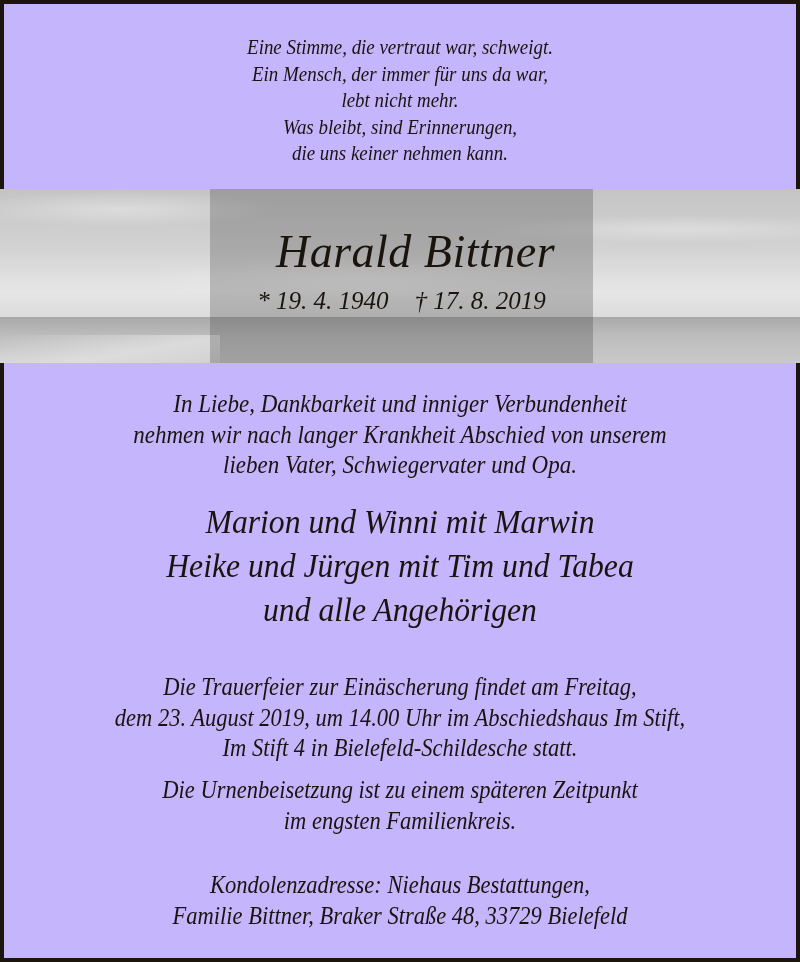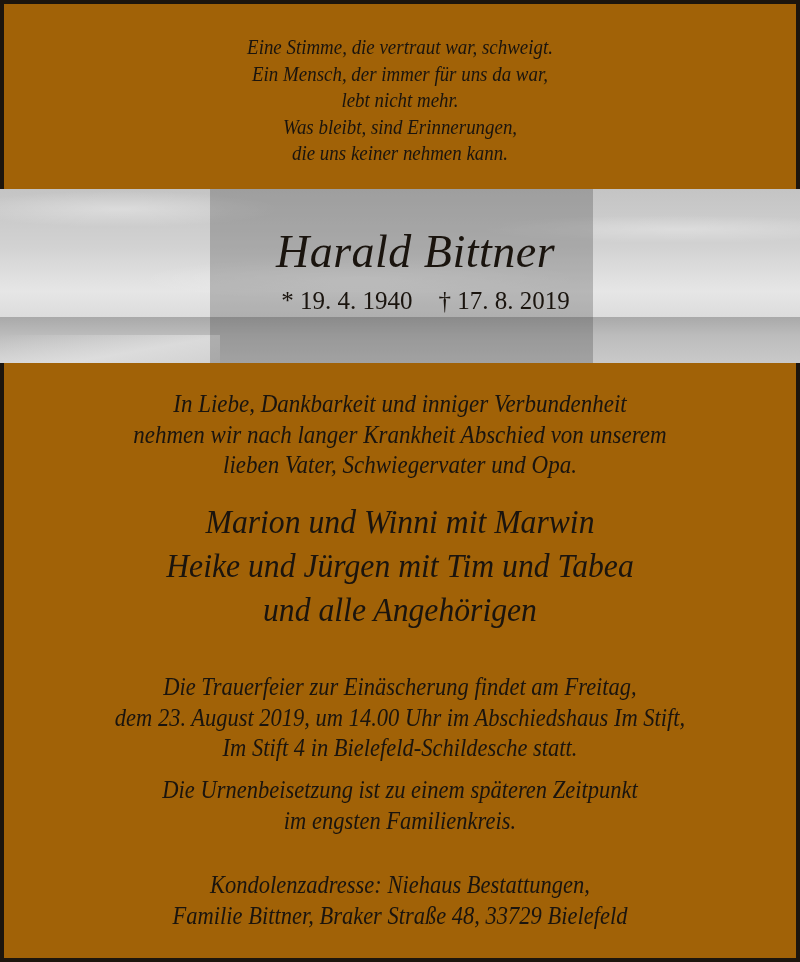--- a/index.html
+++ b/index.html
@@ -4,21 +4,21 @@
   <style>
     html, body { margin: 0; padding: 0; }
     body {
       width: 800px; height: 962px; overflow: hidden;
       background: #1c150d;
       font-family: "Liberation Serif", "DejaVu Serif", serif;
     }
     .page {
       position: absolute; left: 4px; top: 4px;
       width: 792px; height: 954px;
-      background: #a16207;
+      background: #c4b5fd;
       color: #1a140e;
     }
     .txt {
       position: absolute; left: 0; width: 100%;
       text-align: center; font-style: italic;
       white-space: nowrap;
     }
     .poem { top: 30px; font-size: 21.5px; line-height: 26.5px; transform: scaleX(0.88); }
     .condolence { top: 385px; font-size: 25px; line-height: 30.5px; transform: scaleX(0.92); }
     .family { top: 496px; font-size: 33px; line-height: 44px; transform: scaleX(0.96); }
@@ -51,22 +51,22 @@
       position: absolute; left: 210px; top: 0; width: 383px; height: 174px;
       background: rgba(60,60,60,0.28);
     }
     .name {
       position: absolute; left: 210px; top: 36px; width: 411px;
       text-align: center; font-style: italic; font-size: 46px;
       color: #1a140e; letter-spacing: 0.5px; white-space: nowrap;
     }
     .dates {
       position: absolute; left: 210px; top: 98px; width: 383px;
-      text-align: center; font-size: 25px;
-      color: #1a140e; white-space: nowrap; margin-left: 24px;
+      text-align: center; font-style: italic; font-size: 25px;
+      color: #1a140e; white-space: nowrap;
     }
     .dates span + span { margin-left: 26px; }
   </style>
 </head>
 <body>
 
 <div class="page">
 
   <div class="txt poem">
     <span class="line">Eine Stimme, die vertraut war, schweigt.</span>

